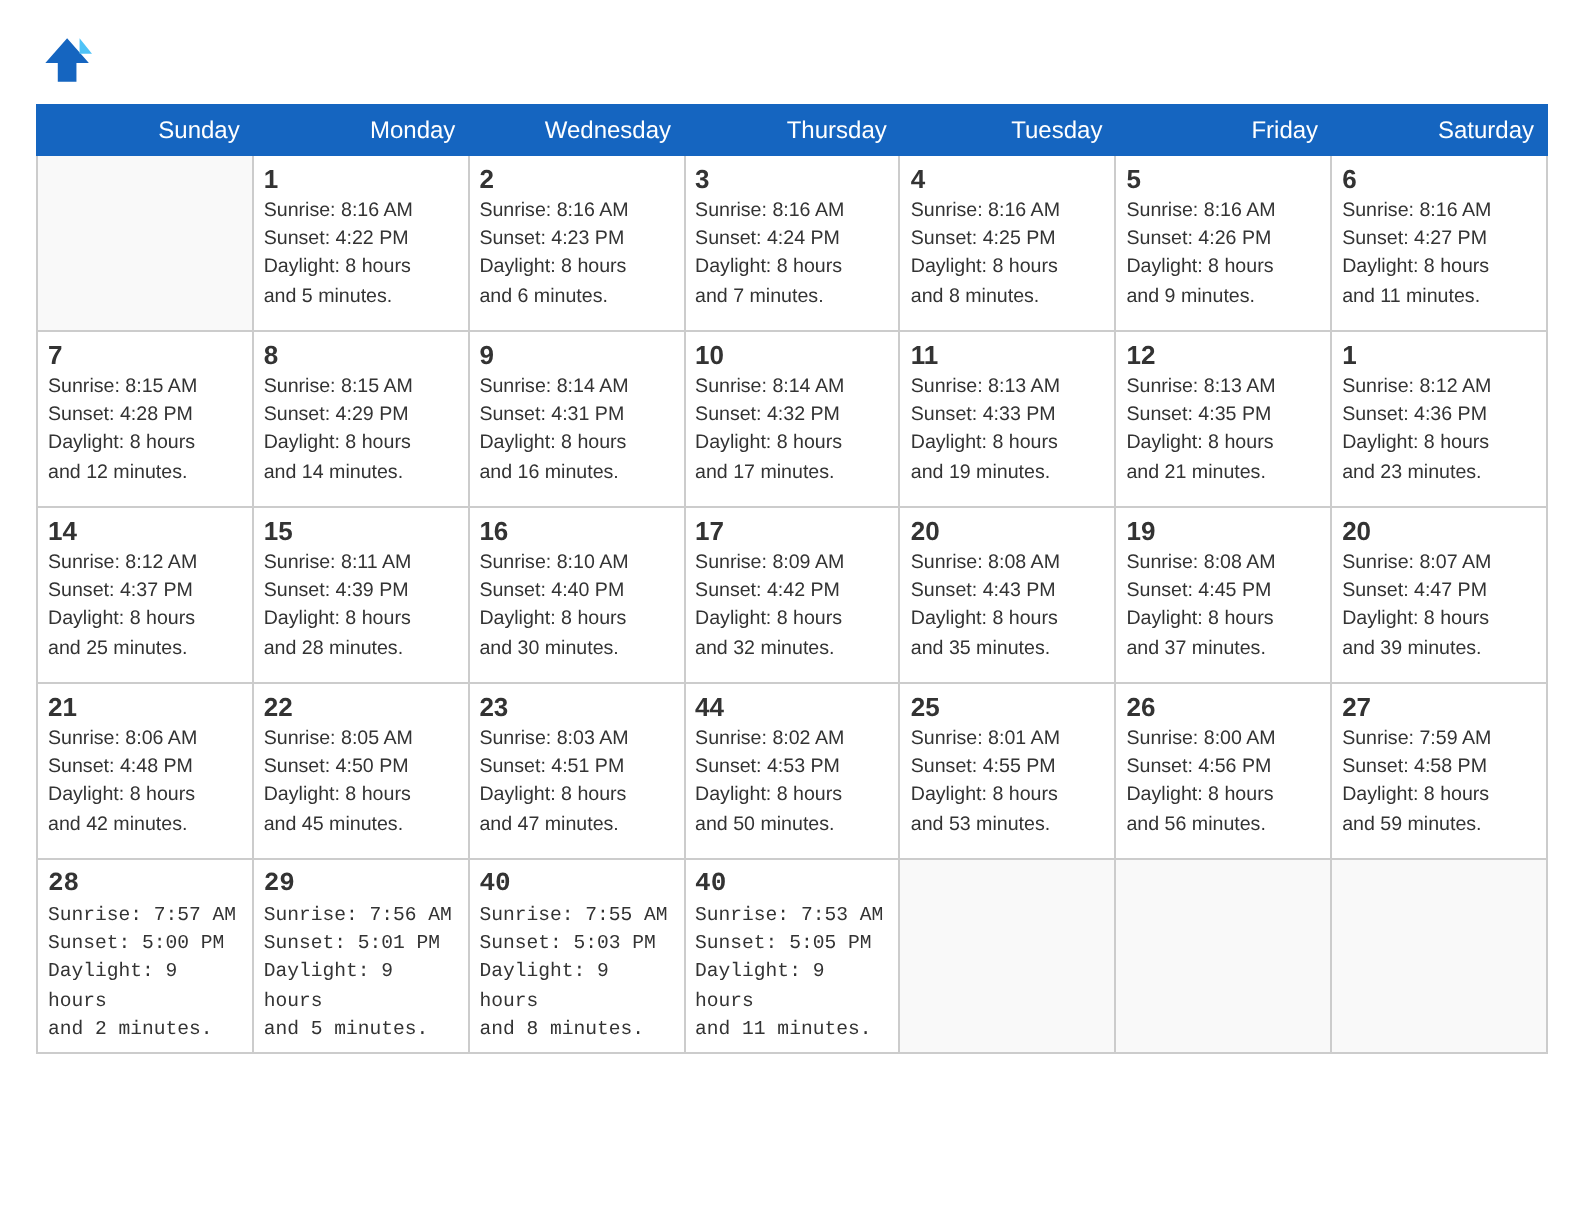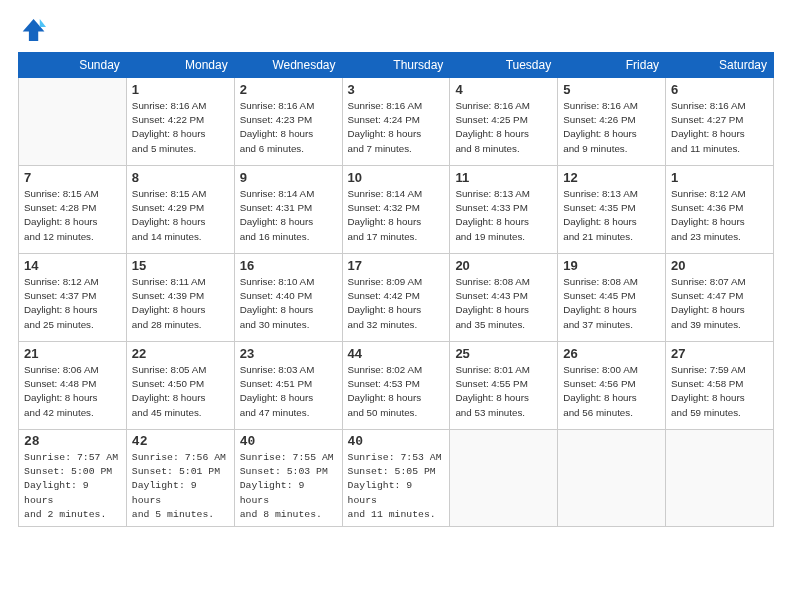--- a/index.html
+++ b/index.html
@@ -241,21 +241,21 @@
             <div class="day-number">27</div>
             <div class="day-info">Sunrise: 7:59 AM<br>Sunset: 4:58 PM<br>Daylight: 8 hours<br>and 59 minutes.</div>
           </td>
         </tr>
         <tr class="last-row">
           <td>
             <div class="day-number">28</div>
             <div class="day-info">Sunrise: 7:57 AM<br>Sunset: 5:00 PM<br>Daylight: 9 hours<br>and 2 minutes.</div>
           </td>
           <td>
-            <div class="day-number">42</div>
+            <div class="day-number">29</div>
             <div class="day-info">Sunrise: 7:56 AM<br>Sunset: 5:01 PM<br>Daylight: 9 hours<br>and 5 minutes.</div>
           </td>
           <td>
             <div class="day-number">40</div>
             <div class="day-info">Sunrise: 7:55 AM<br>Sunset: 5:03 PM<br>Daylight: 9 hours<br>and 8 minutes.</div>
           </td>
           <td>
             <div class="day-number">40</div>
             <div class="day-info">Sunrise: 7:53 AM<br>Sunset: 5:05 PM<br>Daylight: 9 hours<br>and 11 minutes.</div>
           </td>

